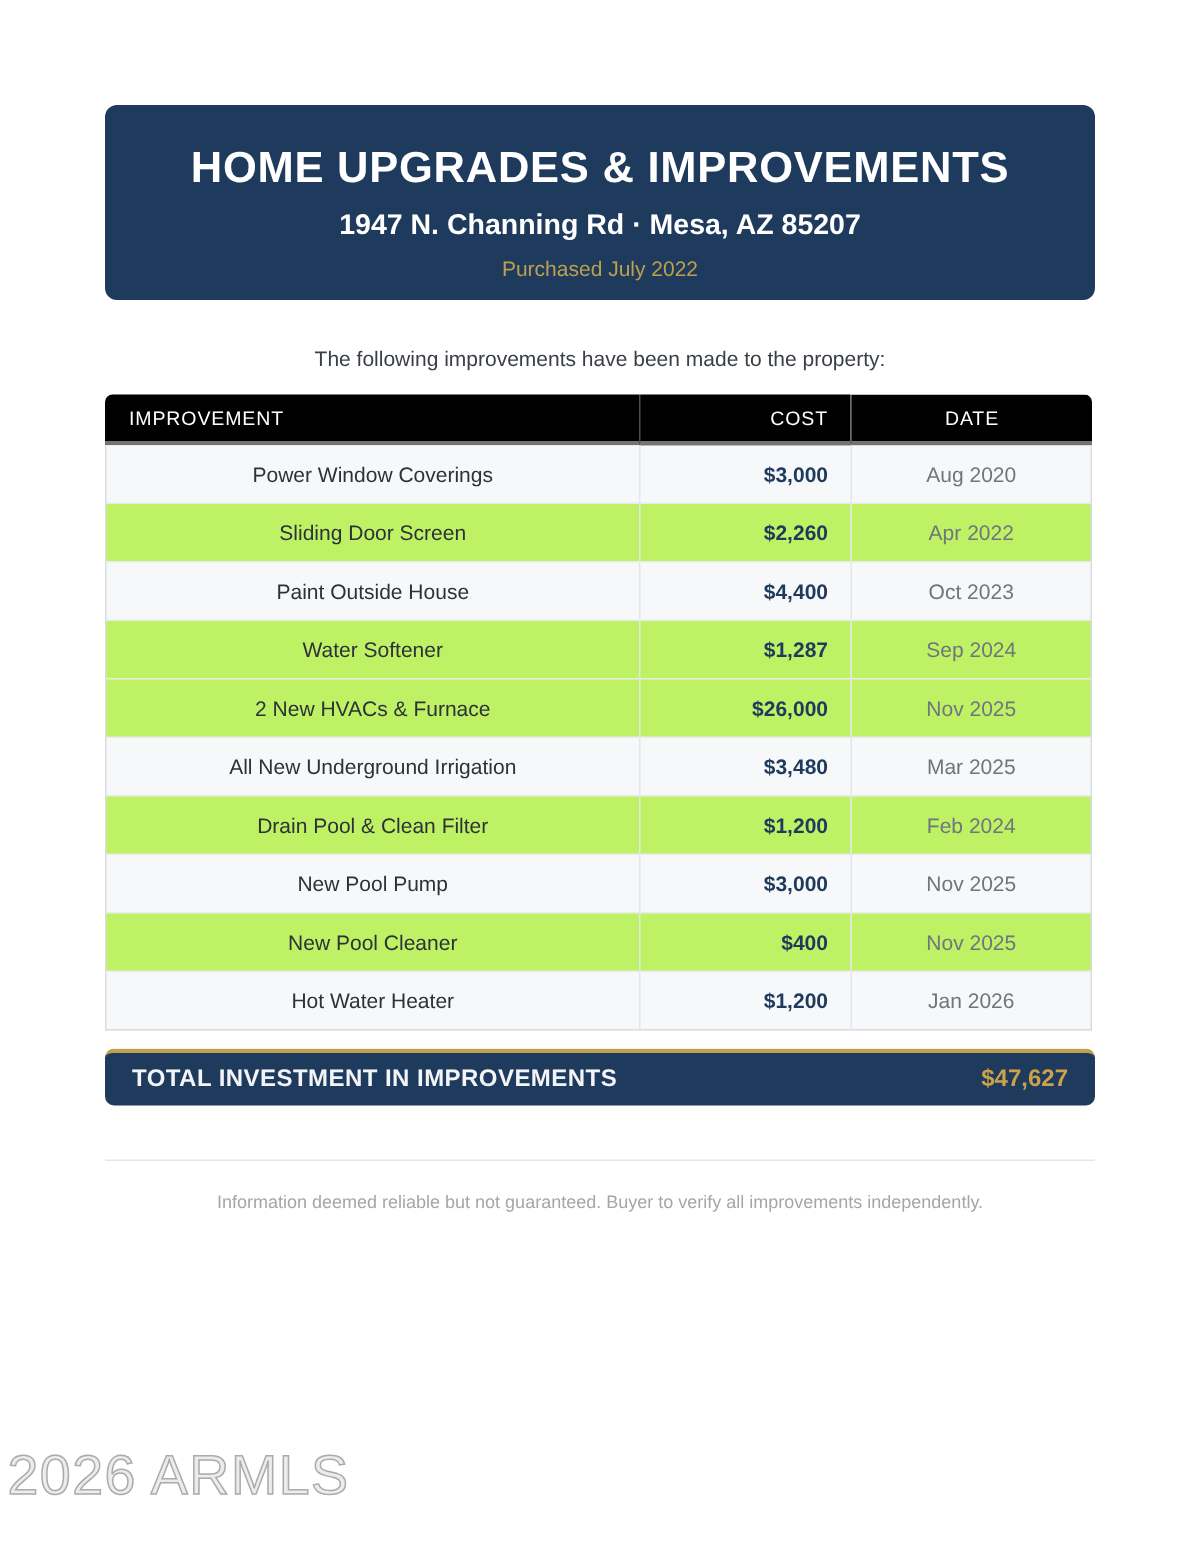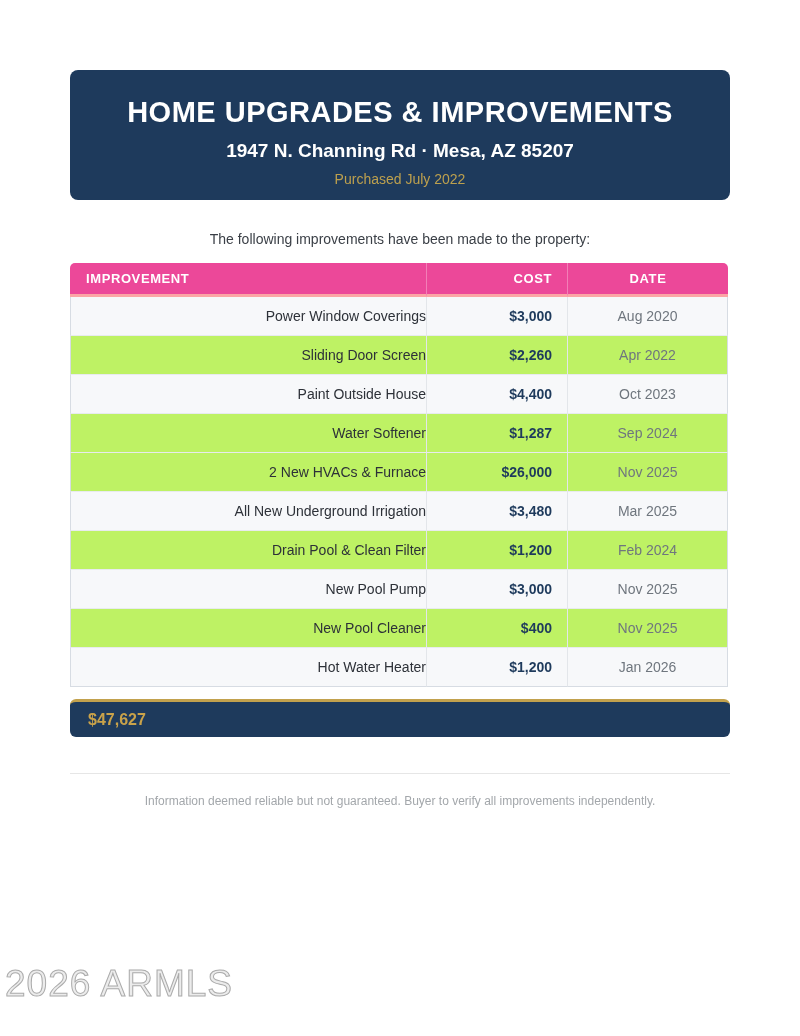--- a/index.html
+++ b/index.html
@@ -57,44 +57,44 @@
     width: 658px;
     border-collapse: separate;
     border-spacing: 0;
     table-layout: fixed;
   }
   col.c-improvement { width: 356px; }
   col.c-cost        { width: 141px; }
   col.c-date        { width: 161px; }
 
   thead th {
-    background: #ec4899;
+    background: #000000;
     color: #ffffff;
     font-size: 13px;
-    font-weight: bold;
+    font-weight: normal;
     letter-spacing: 0.6px;
     height: 34px;
-    border-bottom: 3px solid #fca5a5;
+    border-bottom: 3px solid #737373;
     vertical-align: middle;
   }
   thead th.col-improvement { text-align: left;  padding-left: 16px; border-top-left-radius: 5px; }
   thead th.col-cost        { text-align: right; padding-right: 15px; border-left: 1px solid rgba(255,255,255,0.3); }
   thead th.col-date        { text-align: center; border-left: 1px solid rgba(255,255,255,0.3); border-top-right-radius: 5px; }
 
   tbody td {
     height: 39px;
     font-size: 14px;
     vertical-align: middle;
     border-bottom: 1px solid #e8ebee;
     background: #bef264;
   }
   tbody tr.alt td { background: #f7f8fa; }
   tbody td.col-improvement {
     color: #2d3138;
-    text-align: right;
+    text-align: center;
     border-left: 1px solid #d7dce3;
   }
   tbody td.col-cost {
     color: #1e3a5c;
     font-weight: bold;
     text-align: right;
     padding-right: 15px;
     border-left: 1px solid #e3e6ea;
     margin-left: 28px;
   }
@@ -241,20 +241,21 @@
     <tr class="alt">
       <td class="col-improvement">Hot Water Heater</td>
       <td class="col-cost">$1,200</td>
       <td class="col-date">Jan 2026</td>
     </tr>
   </tbody>
     </table>
   </div>
 
   <div class="total-bar">
+    <span class="total-label">TOTAL INVESTMENT IN IMPROVEMENTS</span>
     <span class="total-value">$47,627</span>
   </div>
 
   <hr class="footer-divider">
   <p class="disclaimer">Information deemed reliable but not guaranteed. Buyer to verify all improvements independently.</p>
 
 </div>
 
 <div class="watermark">2026 ARMLS</div>
 

